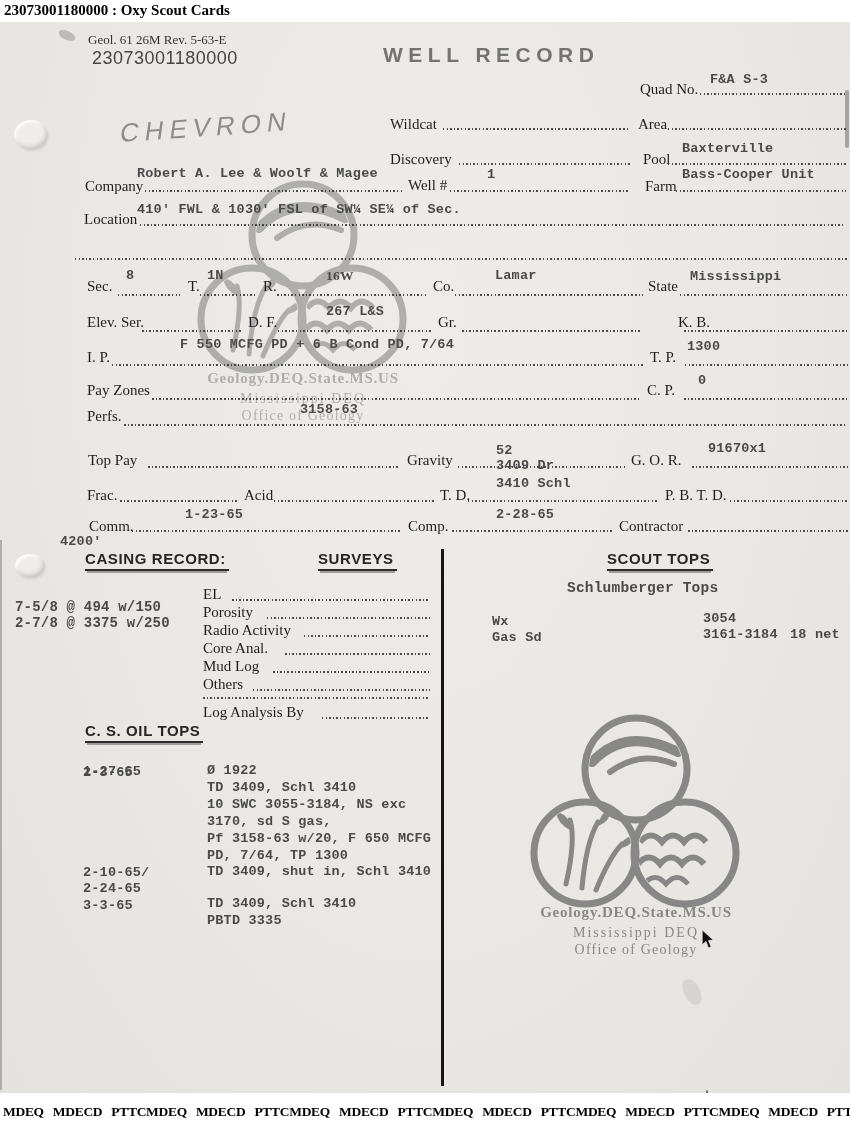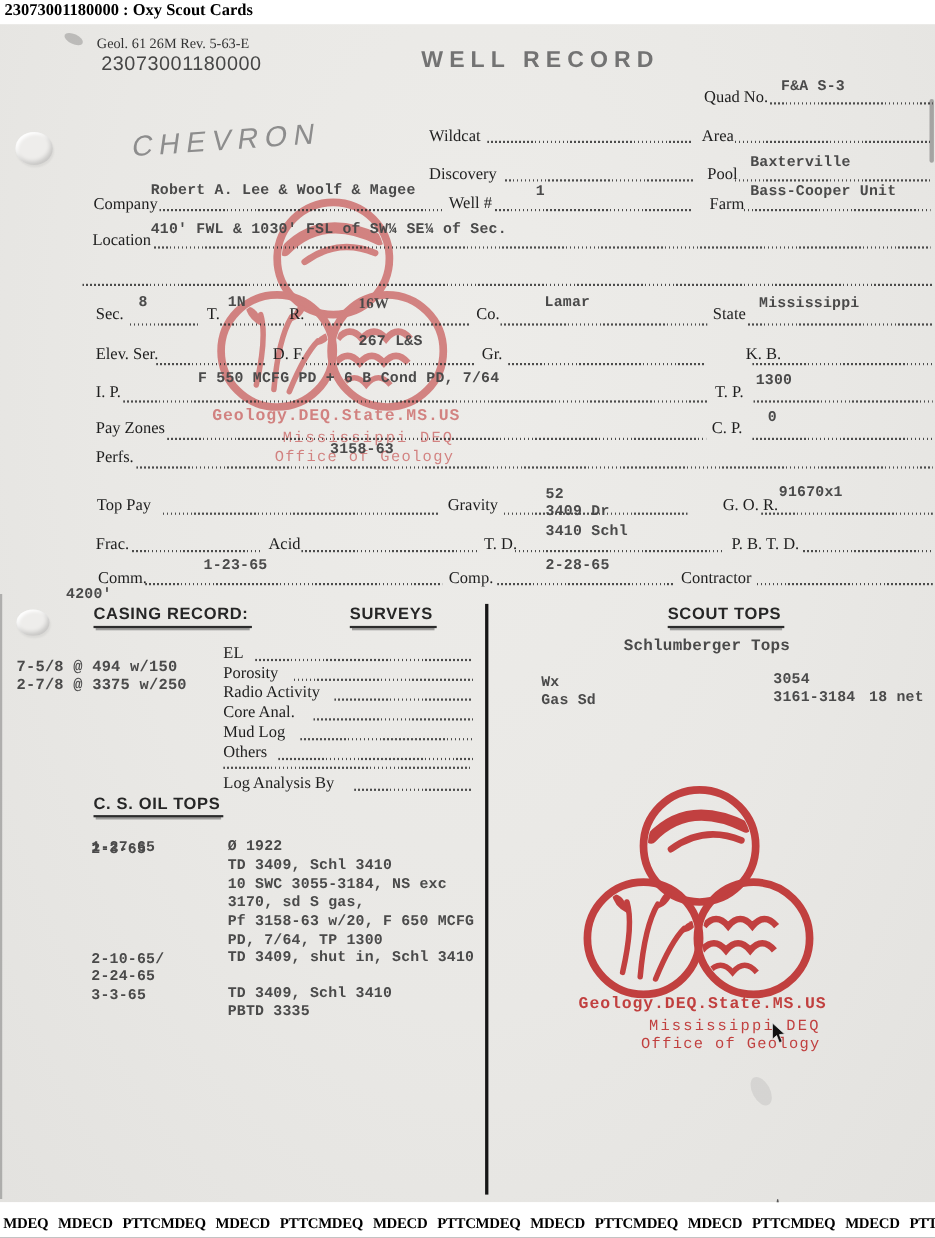--- a/index.html
+++ b/index.html
@@ -25,22 +25,22 @@
       letter-spacing:.6px;white-space:nowrap;border-bottom:2px solid #2c2c2c;
       padding:0 3px 2px 0;box-shadow:0 4px 0 -2px rgba(44,44,44,.4);}
   .vline{position:absolute;left:441px;top:549px;width:2.5px;height:537px;background:#161616;}
   .title{position:absolute;left:383px;top:43px;font:bold 21px "Liberation Sans","DejaVu Sans",sans-serif;
          letter-spacing:5.5px;color:#737373;white-space:nowrap;}
   .formref{position:absolute;left:88px;top:32px;font:13px "Liberation Serif",serif;color:#333;}
   .api{position:absolute;left:92px;top:48px;font:18px "Liberation Sans",sans-serif;
        color:#464646;letter-spacing:.5px;}
   .chevron{position:absolute;left:120px;top:112px;font:26px "Liberation Sans","DejaVu Sans",sans-serif;
            color:#8d8d8d;letter-spacing:6px;transform:rotate(-4deg) skewX(-12deg);white-space:nowrap;}
-  .wm{position:absolute;width:220px;color:#b91c1c;text-align:right;
-      font-family:Liberation Mono, monospace;}
+  .wm{position:absolute;width:220px;color:#737373;text-align:center;
+      font-family:Liberation Serif, serif;}
   .wm div{position:absolute;width:100%;white-space:nowrap;}
   .wm .l1{top:192px;font-weight:bold;font-size:15px;letter-spacing:.8px;}
   .wm .l2{top:213px;font-size:14px;letter-spacing:2px;}
   .wm .l3{top:230px;font-size:14px;letter-spacing:1.2px;}
   .hole{position:absolute;border-radius:50%;background:#eeedeb;
         box-shadow:inset -2px -3px 4px rgba(0,0,0,.16), inset 2px 2px 3px rgba(255,255,255,.95), 1px 2px 2px rgba(0,0,0,.06);}
   .smudge{position:absolute;border-radius:50%;}
   .cursor{position:absolute;left:701px;top:929px;}
 </style>
 </head>
@@ -209,21 +209,21 @@
 
   <span class="lbl" style="left:87px;top:408px;">Perfs.</span>
   <span class="val" style="left:300px;top:402px;">3158-63</span>
   <i class="dl" style="left:124px;top:424px;width:724px;"></i>
 
   <span class="lbl" style="left:88px;top:452px;">Top Pay</span>
   <i class="dl" style="left:148px;top:466px;width:252px;"></i>
   <span class="lbl" style="left:407px;top:452px;">Gravity</span>
   <span class="val" style="left:496px;top:443px;">52</span>
   <i class="dl" style="left:458px;top:466px;width:167px;"></i>
-  <span class="lbl" style="left:657px;top:452px;">G. O. R.</span>
+  <span class="lbl" style="left:631px;top:452px;">G. O. R.</span>
   <span class="val" style="left:708px;top:441px;">91670x1</span>
   <i class="dl" style="left:692px;top:466px;width:156px;"></i>
 
   <span class="lbl" style="left:87px;top:487px;">Frac.</span>
   <i class="dl" style="left:120px;top:500px;width:118px;"></i>
   <span class="lbl" style="left:244px;top:487px;">Acid</span>
   <i class="dl" style="left:274px;top:500px;width:160px;"></i>
   <span class="lbl" style="left:440px;top:487px;">T. D.</span>
   <span class="val" style="left:496px;top:458px;">3409 Dr</span>
   <span class="val" style="left:496px;top:476px;">3410 Schl</span>

